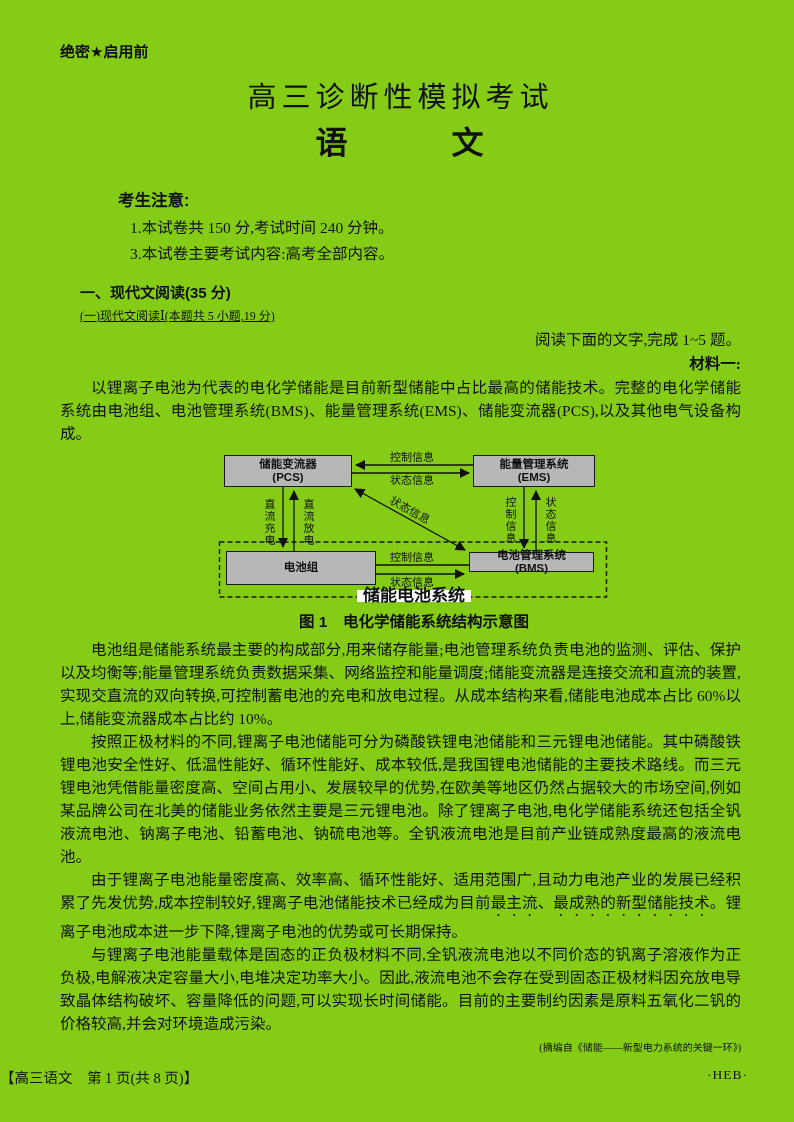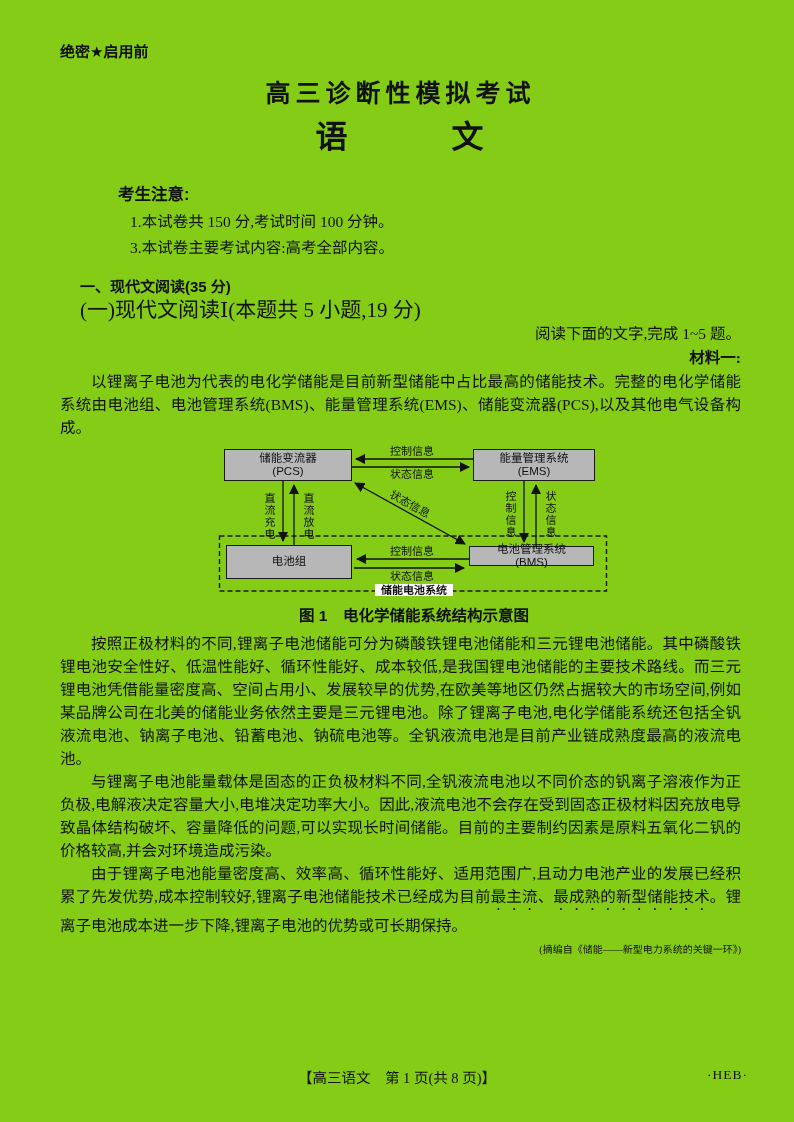--- a/index.html
+++ b/index.html
@@ -11,36 +11,36 @@
     box-sizing:border-box;
     padding:40px 53px 0 60px;
     font-family:"Liberation Serif","DejaVu Serif",serif;
     color:#111;
     overflow:hidden;
   }
   
   .security{font-size:15px;font-weight:bold;font-family:"Liberation Sans","DejaVu Sans",sans-serif;}
   .exam-title{
     margin-top:12px;text-align:center;
-    font-size:25px;font-weight:bold;letter-spacing:5px;
+    font-size:29px;font-weight:normal;letter-spacing:5px;
     font-family:"Liberation Sans","DejaVu Sans",sans-serif;
   }
   .subject{
     margin-top:2px;text-align:center;
     font-size:32px;font-weight:bold;letter-spacing:2px;
     font-family:"Liberation Sans","DejaVu Sans",sans-serif;
   }
   
   .notice{margin-top:24px;margin-left:58px;}
   .notice-heading{font-size:16.5px;font-weight:bold;font-family:"Liberation Sans","DejaVu Sans",sans-serif;}
   .notice-items{list-style:none;margin:4px 0 0 12px;padding:0;}
   .notice-items li{font-size:15.5px;line-height:26px;}
   
   .sec-heading{margin-top:14px;margin-left:20px;font-size:15px;font-weight:bold;font-family:"Liberation Sans","DejaVu Sans",sans-serif;line-height:23px;}
-  .sec-part{margin-left:20px;font-size:21px;line-height:24px;}
+  .sec-part{margin-left:20px;font-size:12px;line-height:24px;text-decoration:underline;}
   .sec-line{margin-left:52px;font-size:15.5px;line-height:24px;text-align:right;}
   .material{font-weight:bold;font-family:Liberation Serif, serif;}
   
   .para{
     margin:0;font-size:15.5px;line-height:23px;
     text-align:justify;text-indent:2em;
   }
   .emph{
     -webkit-text-emphasis:filled dot #111;
     -webkit-text-emphasis-position:under right;
@@ -56,70 +56,70 @@
   .diagram{position:relative;width:392px;height:150px;}
   .diagram svg{position:absolute;left:0;top:0;}
   .dbox{
     position:absolute;
     background:#b7b7b7;
     background-image:radial-gradient(#9e9e9e 14%,rgba(0,0,0,0) 15%);
     background-size:4px 4px;
     border:1.6px solid #1a1a1a;
     box-sizing:border-box;
     display:flex;flex-direction:column;align-items:center;justify-content:center;
-    font-size:11.5px;font-weight:normal;line-height:1.15;
+    font-size:11.5px;font-weight:bold;line-height:1.15;
     font-family:"Liberation Sans","DejaVu Sans",sans-serif;
     color:#101010;text-align:center;
   }
   .box-pcs{left:6px;top:3px;width:128px;height:32px;}
   .box-ems{left:255px;top:3px;width:122px;height:32px;}
-  .box-batt{left:8px;top:99px;width:126px;height:34px;}
+  .box-batt{left:8px;top:99px;width:150px;height:34px;}
   .box-bms{left:251px;top:100px;width:125px;height:20px;}
   .dlabel{
     position:absolute;font-size:11px;color:#111;
     font-family:"Liberation Sans","DejaVu Sans",sans-serif;
     text-align:center;line-height:12px;white-space:nowrap;
   }
   .lbl-ctrl-top{left:148px;top:-1px;width:92px;}
   .lbl-status-top{left:148px;top:22px;width:92px;}
   .lbl-ctrl-bottom{left:148px;top:99px;width:92px;}
   .lbl-status-bottom{left:148px;top:124px;width:92px;}
   .vlabel{writing-mode:vertical-rl;text-orientation:upright;letter-spacing:1px;height:58px;line-height:12px;white-space:nowrap;}
   .lbl-dc-charge{left:45px;top:41px;}
   .lbl-dc-discharge{left:84px;top:41px;}
   .lbl-ctrl-mid{left:286px;top:39px;}
   .lbl-status-mid{left:326px;top:39px;}
   .lbl-status-diag{left:146px;top:52px;width:92px;transform:rotate(29deg);}
-  .lbl-system{left:50%;top:138px;transform:translateX(-50%);background:#fff;padding:0 6px;font-size:11px;font-weight:bold;}
+  .lbl-system{left:50%;top:138px;transform:translateX(-50%);background:#fff;padding:0 6px;font-size:17px;font-weight:bold;}
   .figcaption{
     margin-top:7px;text-align:center;
     font-size:15.5px;font-weight:bold;
     font-family:"Liberation Sans","DejaVu Sans",sans-serif;
   }
   
   .footer{
     position:absolute;left:0;right:0;bottom:36px;height:20px;
     font-size:14.5px;
   }
-  .footer-page{position:absolute;left:0;right:0;text-align:center;}
+  .footer-page{position:absolute;left:0;right:0;}
   .footer-code{position:absolute;right:46px;top:1px;font-size:13.5px;letter-spacing:1px;font-family:"Liberation Serif","DejaVu Serif",serif;}
 </style>
 </head>
 <body>
 
 <div class="page">
 
   <div class="security">绝密★启用前</div>
   <div class="exam-title">高三诊断性模拟考试</div>
   <div class="subject">语　　　文</div>
 
   <div class="notice">
     <div class="notice-heading">考生注意:</div>
     <ul class="notice-items">
-      <li>1.本试卷共 150 分,考试时间 100 分钟。</li>
+      <li>1.本试卷共 150 分,考试时间 240 分钟。</li>
       <li>3.本试卷主要考试内容:高考全部内容。</li>
     </ul>
   </div>
 
   <div class="sec-heading">一、现代文阅读(35 分)</div>
   <div class="sec-part">(一)现代文阅读Ⅰ(本题共 5 小题,19 分)</div>
   <div class="sec-line">阅读下面的文字,完成 1~5 题。</div>
   <div class="sec-line material">材料一:</div>
 
   <p class="para">以锂离子电池为代表的电化学储能是目前新型储能中占比最高的储能技术。完整的电化学储能系统由电池组、电池管理系统(BMS)、能量管理系统(EMS)、储能变流器(PCS),以及其他电气设备构成。</p>
@@ -177,23 +177,24 @@
       <div class="dlabel vlabel lbl-ctrl-mid">控制信息</div>
       <div class="dlabel vlabel lbl-status-mid">状态信息</div>
       <div class="dlabel lbl-status-diag">状态信息</div>
       <div class="dlabel lbl-ctrl-bottom">控制信息</div>
       <div class="dlabel lbl-status-bottom">状态信息</div>
       <div class="dlabel lbl-system">储能电池系统</div>
     </div>
     <div class="figcaption">图 1　电化学储能系统结构示意图</div>
   </div>
 
+  <p class="para">电池组是储能系统最主要的构成部分,用来储存能量;电池管理系统负责电池的监测、评估、保护以及均衡等;能量管理系统负责数据采集、网络监控和能量调度;储能变流器是连接交流和直流的装置,实现交直流的双向转换,可控制蓄电池的充电和放电过程。从成本结构来看,储能电池成本占比 60%以上,储能变流器成本占比约 10%。</p>
   <p class="para">按照正极材料的不同,锂离子电池储能可分为磷酸铁锂电池储能和三元锂电池储能。其中磷酸铁锂电池安全性好、低温性能好、循环性能好、成本较低,是我国锂电池储能的主要技术路线。而三元锂电池凭借能量密度高、空间占用小、发展较早的优势,在欧美等地区仍然占据较大的市场空间,例如某品牌公司在北美的储能业务依然主要是三元锂电池。除了锂离子电池,电化学储能系统还包括全钒液流电池、钠离子电池、铅蓄电池、钠硫电池等。全钒液流电池是目前产业链成熟度最高的液流电池。</p>
+  <p class="para"><span>由于锂离子电池能量密度高、效率高、循环性能好、适用范围广,且动力电池产业的发展已经积累了先发优势,成本控制较好,锂离子电池储能技术已经成为目前</span><span class="emph">最主流、最成熟的新型储能技术</span><span>。锂离子电池成本进一步下降,锂离子电池的优势或可长期保持。</span></p>
   <p class="para">与锂离子电池能量载体是固态的正负极材料不同,全钒液流电池以不同价态的钒离子溶液作为正负极,电解液决定容量大小,电堆决定功率大小。因此,液流电池不会存在受到固态正极材料因充放电导致晶体结构破坏、容量降低的问题,可以实现长时间储能。目前的主要制约因素是原料五氧化二钒的价格较高,并会对环境造成污染。</p>
-  <p class="para"><span>由于锂离子电池能量密度高、效率高、循环性能好、适用范围广,且动力电池产业的发展已经积累了先发优势,成本控制较好,锂离子电池储能技术已经成为目前</span><span class="emph">最主流、最成熟的新型储能技术</span><span>。锂离子电池成本进一步下降,锂离子电池的优势或可长期保持。</span></p>
   <p class="attribution">(摘编自《储能——新型电力系统的关键一环》)</p>
 
   <div class="footer">
     <div class="footer-page">【高三语文　第 1 页(共 8 页)】</div>
     <div class="footer-code">·HEB·</div>
   </div>
 
 </div>
 
 </body></html>

